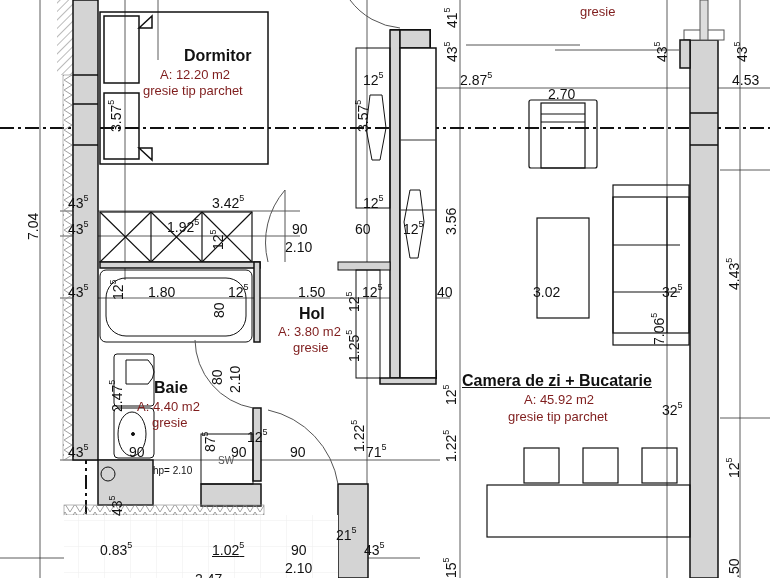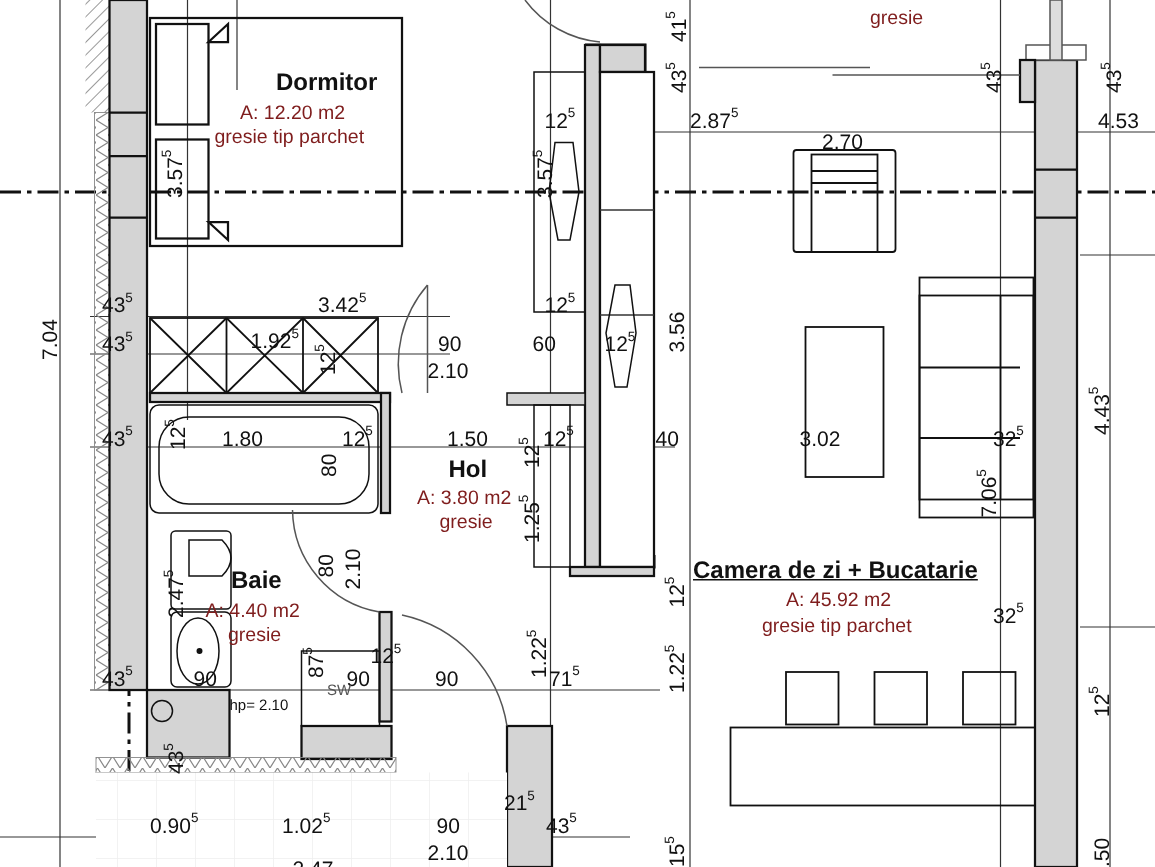--- a/index.html
+++ b/index.html
@@ -210,22 +210,22 @@
 <div class="lbl dim" style="left:68px;top:222px;"><span>43</span><sup>5</sup></div>
 <div class="lbl dim" style="left:68px;top:285px;"><span>43</span><sup>5</sup></div>
 <div class="lbl dim" style="left:68px;top:445px;"><span>43</span><sup>5</sup></div>
 <div class="lbl dim" style="left:364px;top:543px;"><span>43</span><sup>5</sup></div>
 <div class="lbl dim" style="left:366px;top:445px;"><span>71</span><sup>5</sup></div>
 <div class="lbl dim" style="left:129px;top:445px;">90</div>
 <div class="lbl dim" style="left:231px;top:445px;">90</div>
 <div class="lbl dim" style="left:290px;top:445px;">90</div>
 <div class="lbl dim small" style="left:218px;top:456px;color:#555;">SW</div>
 <div class="lbl dim small" style="left:153px;top:466px;">hp= 2.10</div>
-<div class="lbl dim" style="left:100px;top:543px;"><span>0.90</span><sup>5</sup></div>
-<div class="lbl dim" style="left:188px;top:543px;"><span>1.02</span><sup>5</sup></div>
+<div class="lbl dim" style="left:100px;top:543px;"><span>0.83</span><sup>5</sup></div>
+<div class="lbl dim" style="left:212px;top:543px;text-decoration:underline;"><span>1.02</span><sup>5</sup></div>
 <div class="lbl dim" style="left:291px;top:543px;">90</div>
 <div class="lbl dim" style="left:285px;top:561px;">2.10</div>
 <div class="lbl dim" style="left:336px;top:528px;"><span>21</span><sup>5</sup></div>
 <div class="lbl dim" style="left:195px;top:572px;">2.47</div>
 
 <div class="lbl dim rot" style="left:26px;top:240px;">7.04</div>
 <div class="lbl dim rot" style="left:109px;top:132px;"><span>3.57</span><sup>5</sup></div>
 <div class="lbl dim rot" style="left:356px;top:132px;"><span>3.57</span><sup>5</sup></div>
 <div class="lbl dim rot" style="left:444px;top:235px;">3.56</div>
 <div class="lbl dim rot" style="left:727px;top:290px;"><span>4.43</span><sup>5</sup></div>

